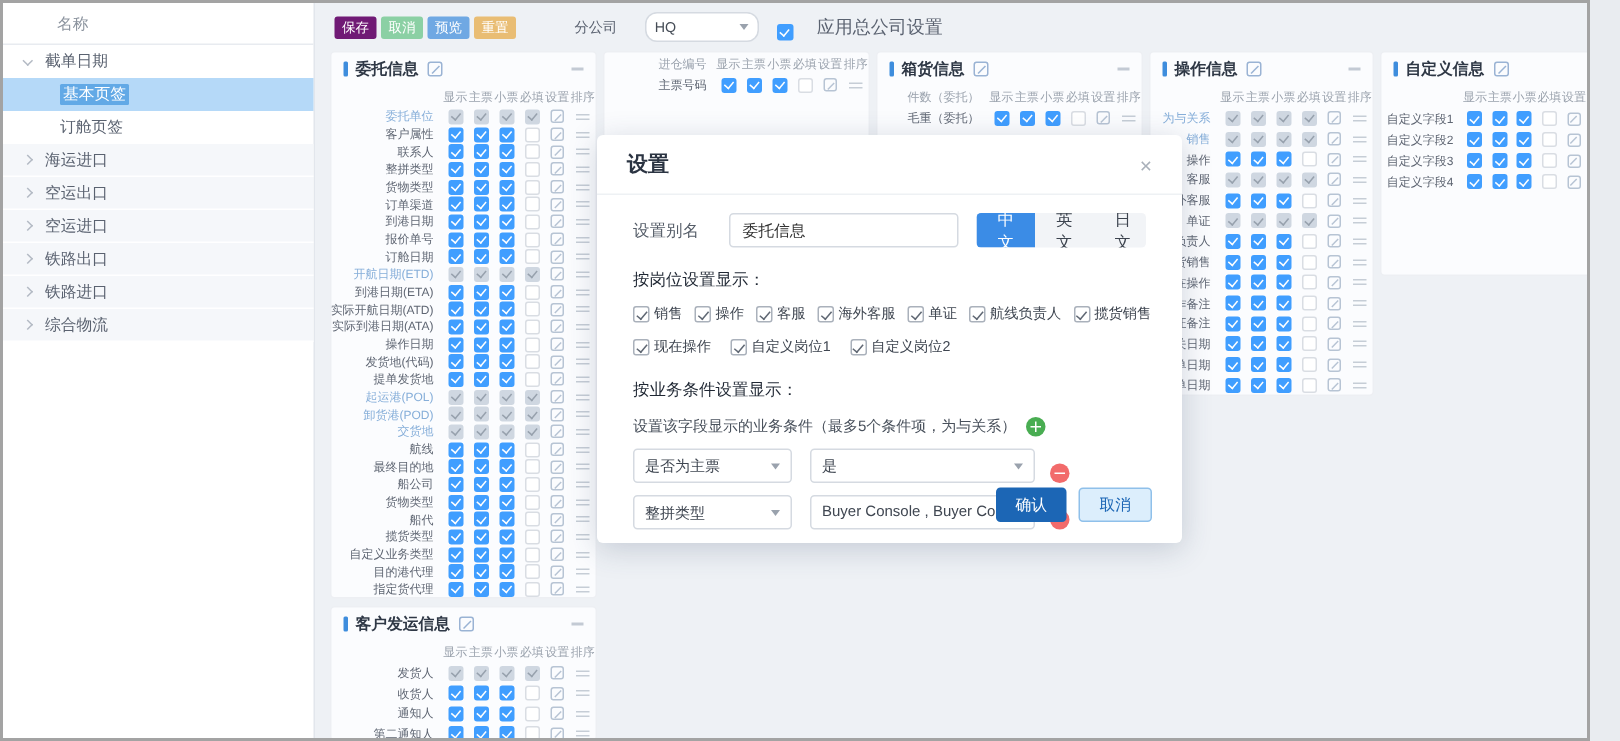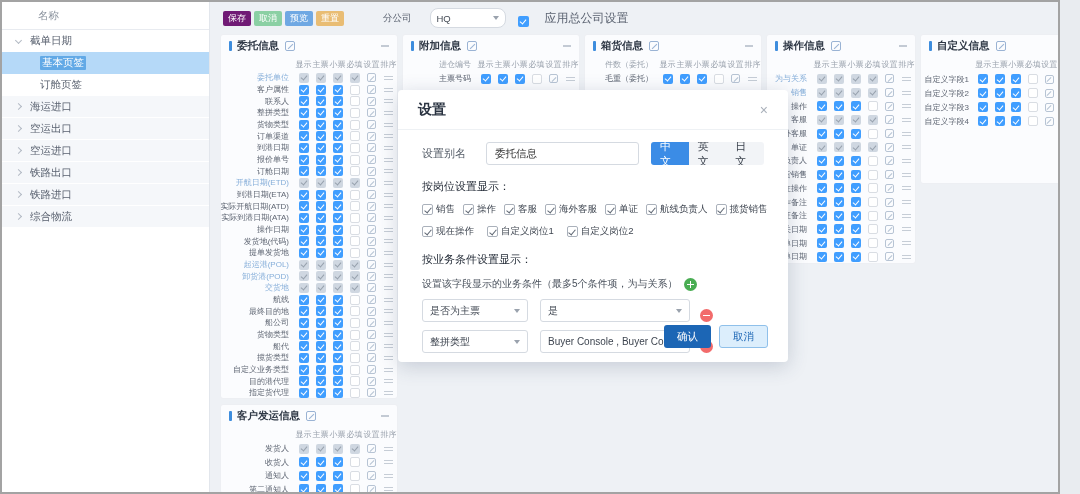--- a/index.html
+++ b/index.html
@@ -58,21 +58,21 @@
   .modal{position:absolute;left:396px;top:88px;width:390px;height:272px;background:#fff;border-radius:4px;
          box-shadow:0 4px 20px rgba(50,70,100,.22);z-index:10}
   .m-head{height:40px;display:flex;align-items:center;padding:0 20px;border-bottom:1px solid #eef1f4}
   .m-title{font-size:14px;font-weight:bold;color:#2b3442}
   .m-close{margin-left:auto;color:#a9b0ba;font-size:14px;line-height:14px}
   .m-body{padding:12px 24px 0;position:relative}
   .alias-row{display:flex;align-items:center}
   .alias-label{font-size:11px;color:#555d68;width:64px;flex:none}
   .alias-input{width:156px;height:23px;border:1px solid #d5dae1;border-radius:3px;padding:0 8px;font-size:10.5px;color:#333;outline:none;font-family:inherit}
   .ltabs{display:flex;margin-left:12px;background:#f2f4f7;border-radius:3px;overflow:hidden;height:23px}
-  .ltab{padding:0 9px;font-size:11px;display:flex;align-items:center;color:#3c434e}
+  .ltab{padding:0 14px;font-size:11px;display:flex;align-items:center;color:#3c434e}
   .ltab.active{background:#3b8ce6;color:#fff}
   .m-heading{font-size:11px;font-weight:normal;color:#1f2733;margin-top:14px}
   .posrow{display:flex;gap:8px;margin-top:9px;white-space:nowrap}
   .posrow.r2{gap:13px}
   .mcb{display:inline-flex;align-items:center;gap:3px;font-size:9.5px;color:#3f4651}
   .mbox{width:11px;height:11px;border:1px solid #aab1bb;border-radius:2px;display:flex;align-items:center;justify-content:center;flex:none}
   .mbox::after{content:'';width:3px;height:6px;border-right:1.3px solid #5f6773;border-bottom:1.3px solid #5f6773;transform:rotate(40deg);margin-top:-1px}
   .hintrow{display:flex;align-items:center;margin-top:10px;font-size:10px;color:#49515c}
   .plusic{width:13px;height:13px;border-radius:50%;background:#49ad52;margin-left:6px;position:relative;flex:none}
   .plusic::before{content:'';position:absolute;left:3px;top:6px;width:7px;border-top:1.5px solid #fff}
@@ -750,26 +750,20 @@
         </span>
         <span class="ccell">
           <span class="editic"></span>
         </span>
         <span class="ccell">
           <span class="sortic"></span>
         </span>
       </div>
     </div>
   <div class="panel" style="left:400px;top:32px;width:178px;height:320px;--lw:74px;--rh:13px">
-      <div class="ptitle">
-        <span class="paccent"></span>
-        <span class="ptxt">附加信息</span>
-        <span class="pedit"></span>
-        <span class="pmin"></span>
-      </div>
       <div class="prow phead">
         <span class="plabel hlabel">进仓编号</span>
         <span class="hcell">显示</span>
         <span class="hcell">主票</span>
         <span class="hcell">小票</span>
         <span class="hcell">必填</span>
         <span class="hcell">设置</span>
         <span class="hcell">排序</span>
       </div>
       <div class="prow">

